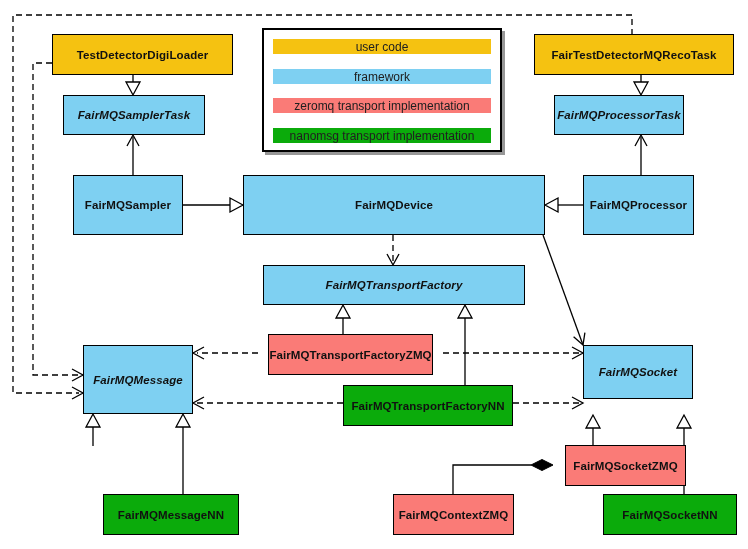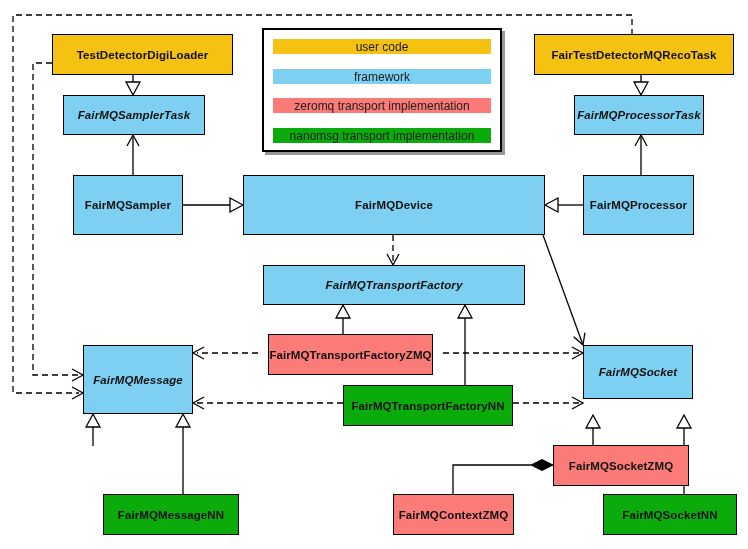--- a/index.html
+++ b/index.html
@@ -110,32 +110,32 @@
     <div class="legend-bar v-user" style="top:9px">user code</div>
     <div class="legend-bar v-framework" style="top:39px">framework</div>
     <div class="legend-bar v-zmq" style="top:68px">zeromq transport implementation</div>
     <div class="legend-bar v-nn" style="top:98px">nanomsg transport implementation</div>
   </div>
 
   <div class="node v-user" style="left:52px;top:34px;width:181px;height:41px">TestDetectorDigiLoader</div>
   <div class="node v-user" style="left:534px;top:34px;width:200px;height:41px">FairTestDetectorMQRecoTask</div>
 
   <div class="node v-framework abstract" style="left:63px;top:95px;width:142px;height:40px">FairMQSamplerTask</div>
-  <div class="node v-framework abstract" style="left:574px;top:95px;width:130px;height:40px">FairMQProcessorTask</div>
+  <div class="node v-framework abstract" style="left:554px;top:95px;width:130px;height:40px">FairMQProcessorTask</div>
 
   <div class="node v-framework" style="left:73px;top:175px;width:110px;height:60px">FairMQSampler</div>
   <div class="node v-framework" style="left:243px;top:175px;width:302px;height:60px">FairMQDevice</div>
   <div class="node v-framework" style="left:583px;top:175px;width:111px;height:60px">FairMQProcessor</div>
 
   <div class="node v-framework abstract" style="left:263px;top:265px;width:262px;height:40px">FairMQTransportFactory</div>
   <div class="node v-zmq" style="left:268px;top:334px;width:165px;height:41px">FairMQTransportFactoryZMQ</div>
   <div class="node v-framework abstract" style="left:83px;top:345px;width:110px;height:69px">FairMQMessage</div>
 
   <div class="node v-nn" style="left:343px;top:385px;width:170px;height:41px">FairMQTransportFactoryNN</div>
   <div class="node v-framework abstract" style="left:583px;top:345px;width:110px;height:54px">FairMQSocket</div>
 
   <div class="node v-nn" style="left:103px;top:494px;width:136px;height:41px">FairMQMessageNN</div>
 
   <div class="node v-zmq" style="left:393px;top:494px;width:121px;height:41px">FairMQContextZMQ</div>
-  <div class="node v-zmq" style="left:553px;top:445px;width:136px;height:41px">FairMQSocketZMQ</div>
+  <div class="node v-zmq" style="left:565px;top:445px;width:121px;height:41px">FairMQSocketZMQ</div>
   <div class="node v-nn" style="left:603px;top:494px;width:134px;height:41px">FairMQSocketNN</div>
 
 </div>
 
 </body></html>

